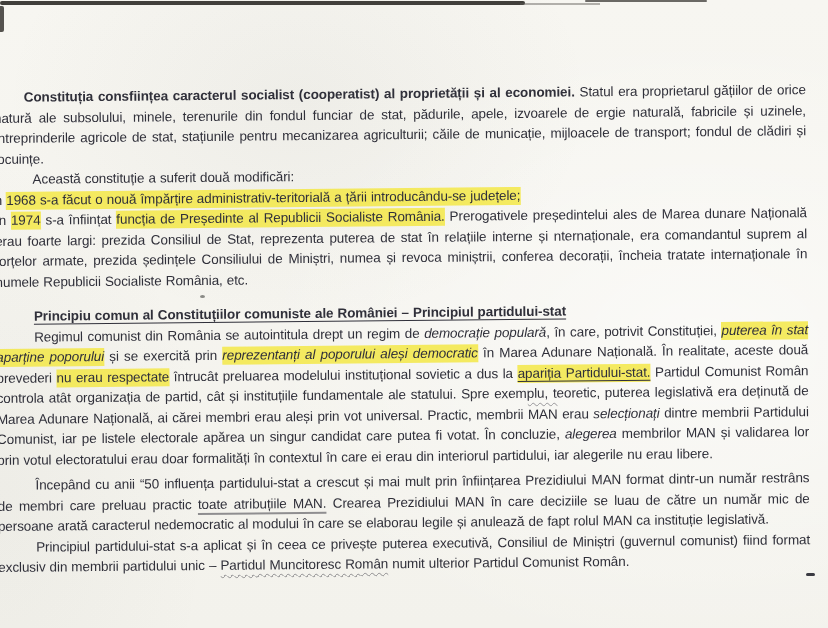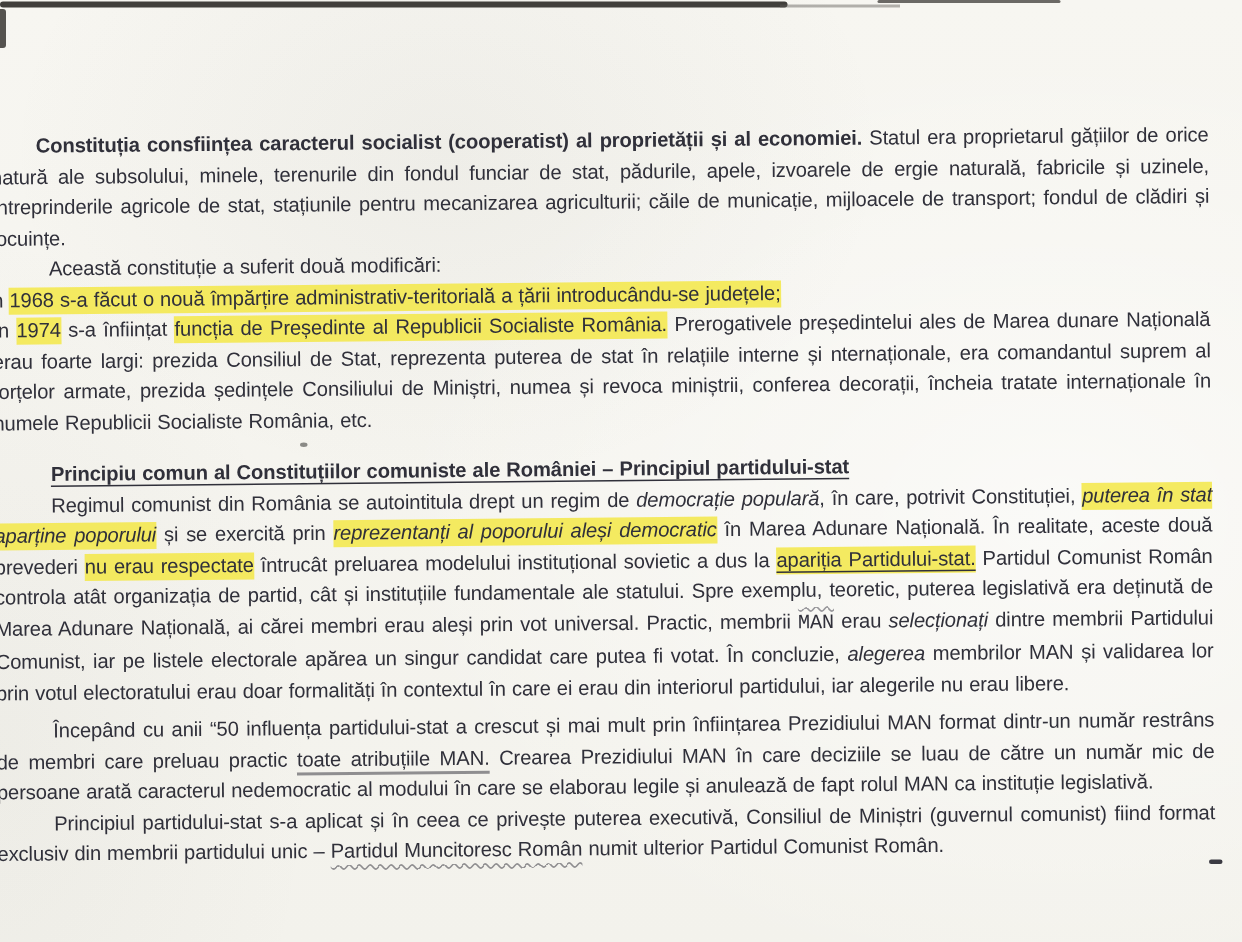--- a/index.html
+++ b/index.html
@@ -39,21 +39,21 @@
   .para.indent-sm{text-indent:30px;}
   .para.no-indent{text-indent:0;}
   .para.heading{margin-top:14px;}
   .para.gap-sm{margin-top:5px;}
   .run.b{font-weight:bold;}
   .run.i{font-style:italic;}
   .run.hl{background:rgba(243,231,70,0.85);box-decoration-break:clone;-webkit-box-decoration-break:clone;padding:1px 0 2px;}
   .run.u{text-decoration:underline;text-decoration-thickness:1.4px;text-underline-offset:3px;}
   .run.pu{text-decoration:underline;text-decoration-color:#8f8e90;text-decoration-thickness:1.6px;text-underline-offset:4px;}
   .run.wavy{text-decoration-style:wavy;text-decoration-thickness:1px;}
-  .run.ol{text-decoration:overline;text-decoration-color:#97969a;text-decoration-thickness:1.3px;text-decoration-style:wavy;font-family:Liberation Mono, monospace;}
+  .run.ol{text-decoration:overline;text-decoration-color:#97969a;text-decoration-thickness:1.3px;text-decoration-style:wavy;}
 </style>
 </head>
 <body>
 
 <div class="scan-line-a"></div>
 <div class="scan-line-c"></div>
 <div class="scan-line-b"></div>
 <div class="corner-mark"></div>
 <div class="pen-mark"></div>
 <div class="ink-speck"></div>

